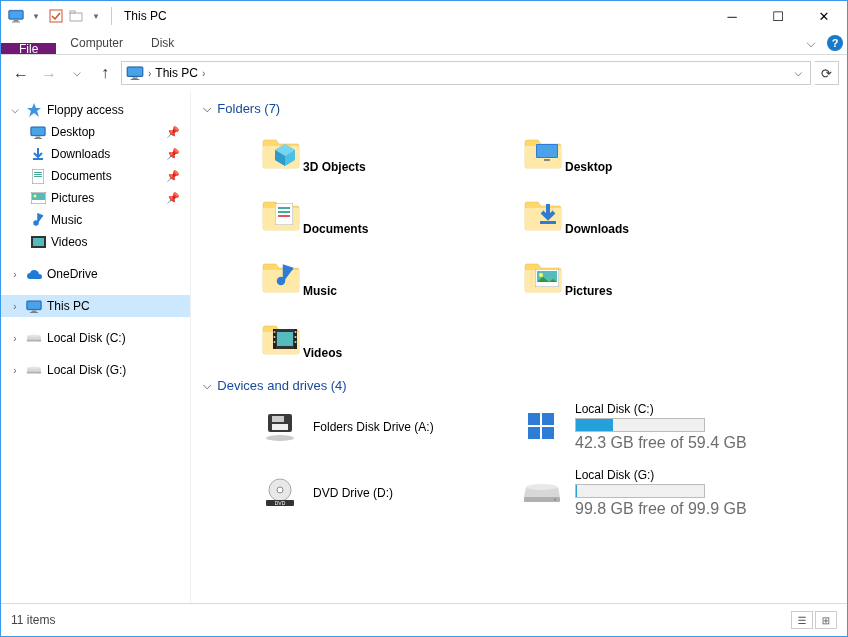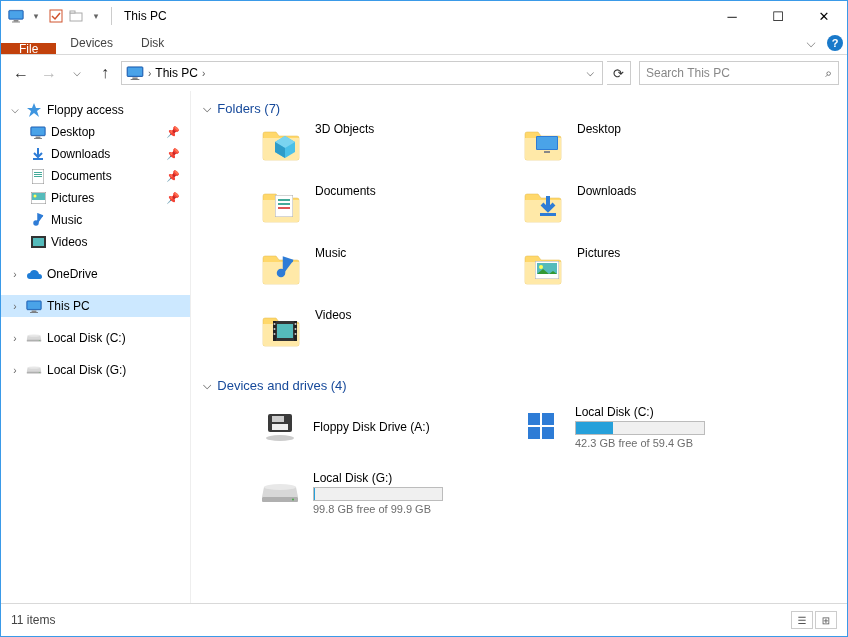--- a/index.html
+++ b/index.html
@@ -6,21 +6,21 @@
 body { background: #fff; width: 848px; height: 637px; border: 1px solid #3a9ae8; overflow: hidden; display: flex; flex-direction: column; }
 .titlebar { height: 30px; display: flex; align-items: center; padding: 0 0 0 6px; background: #fff; }
 .titlebar .qat { display: flex; gap: 2px; align-items: center; }
 .titlebar .qat-icon { width: 18px; height: 18px; display: flex; align-items: center; justify-content: center; }
 .titlebar .sep { width: 1px; height: 18px; background: #ccc; margin: 0 6px; }
 .titlebar .title { font-size: 12px; margin-left: 6px; }
 .titlebar .spacer { flex: 1; }
 .winctrl { display: flex; }
 .winctrl div { width: 46px; height: 30px; display: flex; align-items: center; justify-content: center; font-size: 13px; }
 .ribbon { height: 24px; display: flex; align-items: stretch; border-bottom: 1px solid #d9d9d9; font-size: 12px; }
-.ribbon .file { background: #c2410c; color: #fff; padding: 0 18px; display: flex; align-items: center; margin-top: 12px; }
+.ribbon .file { background: #701a75; color: #fff; padding: 0 18px; display: flex; align-items: center; margin-top: 12px; }
 .ribbon .tab { padding: 0 14px; display: flex; align-items: center; color: #444; }
 .ribbon .spacer { flex: 1; }
 .ribbon .collapse { width: 24px; display: flex; align-items: center; justify-content: center; color: #666; }
 .ribbon .help { width: 24px; display: flex; align-items: center; justify-content: center; }
 .help-circle { width: 16px; height: 16px; border-radius: 50%; background: #1979ca; color: #fff; font-size: 11px; display: flex; align-items: center; justify-content: center; font-weight: bold; }
 .navbar { height: 36px; display: flex; align-items: center; padding: 4px 8px; gap: 4px; }
 .navbtn { width: 24px; height: 24px; display: flex; align-items: center; justify-content: center; color: #333; }
 .navbtn.disabled { color: #bbb; }
 .addr { flex: 1; height: 24px; border: 1px solid #ccc; display: flex; align-items: center; padding: 0 4px; font-size: 12px; gap: 2px; }
 .addr .pc-mini { width: 18px; height: 14px; }
@@ -35,29 +35,29 @@
 .tree-item.sub { padding-left: 28px; }
 .tree-item.selected { background: #cce8ff; }
 .tree-item .exp { width: 12px; color: #666; font-size: 10px; display: inline-block; text-align: center; }
 .tree-item .ic { width: 18px; height: 16px; display: flex; align-items: center; justify-content: center; }
 .tree-item .pin { margin-left: auto; margin-right: 10px; color: #888; font-size: 11px; }
 .tree-gap { height: 10px; }
 .content { flex: 1; padding: 8px 12px; overflow: auto; font-size: 12px; }
 .group-head { display: flex; align-items: center; gap: 6px; color: #16499a; font-size: 13px; margin: 2px 0 6px 0; }
 .group-head .chev { font-size: 11px; color: #555; }
 .grid { display: grid; grid-template-columns: 250px 250px; gap: 10px 12px; padding-left: 56px; margin-bottom: 18px; }
-.tile { display: flex; align-items: flex-start; gap: 12px; height: 52px; }
+.tile { display: flex; align-items: flex-end; height: 52px; font-weight: bold; }
 .tile .ticon { width: 44px; height: 44px; display: flex; align-items: center; justify-content: center; }
 .tile .tlabel { font-size: 12px; }
 .drive { display: flex; align-items: center; gap: 12px; height: 56px; }
 .drive .dicon { width: 42px; height: 42px; display: flex; align-items: center; justify-content: center; }
 .drive .dinfo { flex: 1; font-size: 12px; }
 .drive .bar { width: 130px; height: 14px; border: 1px solid #bcbcbc; background: #f0f0f0; margin: 2px 0; position: relative; }
 .drive .bar .fill { position: absolute; left: 0; top: 0; bottom: 0; background: #26a0da; }
-.drive .free { color: #6d6d6d; font-size: 11px; }
+.drive .free { color: #6d6d6d; font-size: 16px; }
 .statusbar { height: 24px; border-top: 1px solid #d9d9d9; display: flex; align-items: center; padding: 16px 10px; font-size: 12px; color: #444; }
 .statusbar .spacer { flex: 1; }
 .viewbtn { width: 22px; height: 18px; border: 1px solid #ccc; margin-left: 2px; display: flex; align-items: center; justify-content: center; font-size: 10px; color: #555; }
 .folder-svg { width: 40px; height: 36px; }
 </style>
 </head>
 <body>
 
 <svg width="0" height="0" style="position:absolute">
 <defs>
@@ -107,21 +107,21 @@
   <div class="spacer"></div>
   <div class="winctrl">
     <div>─</div>
     <div>☐</div>
     <div>✕</div>
   </div>
 </div>
 
 <div class="ribbon">
   <div class="file">File</div>
-  <div class="tab">Devices</div>
+  <div class="tab">Computer</div>
   <div class="tab">Disk</div>
   <div class="spacer"></div>
   <div class="collapse">⌵</div>
   <div class="help">
       <div class="help-circle">?</div>
     </div>
 </div>
 
 <div class="navbar">
   <div class="navbtn">←</div>
@@ -131,24 +131,20 @@
   <div class="addr">
     <svg class="pc-mini">
         <use href="#monitor"></use>
       </svg>
     <span class="chev">›</span>
     <span>This PC</span>
     <span class="chev">›</span>
     <span class="dd">⌵</span>
   </div>
   <div class="refresh">⟳</div>
-  <div class="search">
-    <span>Search This PC</span>
-    <span class="mag">⌕</span>
-  </div>
 </div>
 
 <div class="body">
 <div class="sidebar">
   <div class="tree-item">
     <span class="exp">⌵</span>
     <span class="ic">
           <svg width="16" height="16">
             <path d="M8 1 L10 6 L15 6 L11 9 L13 15 L8 11 L3 15 L5 9 L1 6 L6 6 Z" fill="#3e95df"></path>
           </svg>
@@ -372,21 +368,21 @@
         <div class="drive">
           <div class="dicon">
             <svg width="36" height="30">
               <rect x="6" y="2" width="24" height="18" rx="2" fill="#3a3a3a"></rect>
               <rect x="10" y="4" width="12" height="6" fill="#ccc"></rect>
               <rect x="10" y="12" width="16" height="6" fill="#eee"></rect>
               <ellipse cx="18" cy="26" rx="14" ry="3" fill="#ccc"></ellipse>
             </svg>
           </div>
           <div class="dinfo">
-            <div>Floppy Disk Drive (A:)</div>
+            <div>Folders Disk Drive (A:)</div>
           </div>
         </div>
         <div class="drive">
           <div class="dicon">
             <svg width="28" height="28">
               <rect x="0" y="0" width="12" height="12" fill="#2e7cd6"></rect>
               <rect x="14" y="0" width="12" height="12" fill="#2e7cd6"></rect>
               <rect x="0" y="14" width="12" height="12" fill="#2e7cd6"></rect>
               <rect x="14" y="14" width="12" height="12" fill="#2e7cd6"></rect>
             </svg>
@@ -394,20 +390,33 @@
           <div class="dinfo">
             <div>Local Disk (C:)</div>
             <div class="bar">
               <div class="fill" style="width:29%"></div>
             </div>
             <div class="free">42.3 GB free of 59.4 GB</div>
           </div>
         </div>
         <div class="drive">
           <div class="dicon">
+            <svg width="36" height="30">
+              <circle cx="18" cy="12" r="11" fill="#e8e8e8" stroke="#aaa"></circle>
+              <circle cx="18" cy="12" r="3" fill="#fff" stroke="#888"></circle>
+              <rect x="4" y="22" width="28" height="6" rx="1" fill="#333"></rect>
+              <text x="18" y="27" font-size="5" fill="#fff" text-anchor="middle">DVD</text>
+            </svg>
+          </div>
+          <div class="dinfo">
+            <div>DVD Drive (D:)</div>
+          </div>
+        </div>
+        <div class="drive">
+          <div class="dicon">
             <svg width="40" height="24">
               <use href="#hdd"></use>
             </svg>
           </div>
           <div class="dinfo">
             <div>Local Disk (G:)</div>
             <div class="bar">
               <div class="fill" style="width:1%"></div>
             </div>
             <div class="free">99.8 GB free of 99.9 GB</div>

